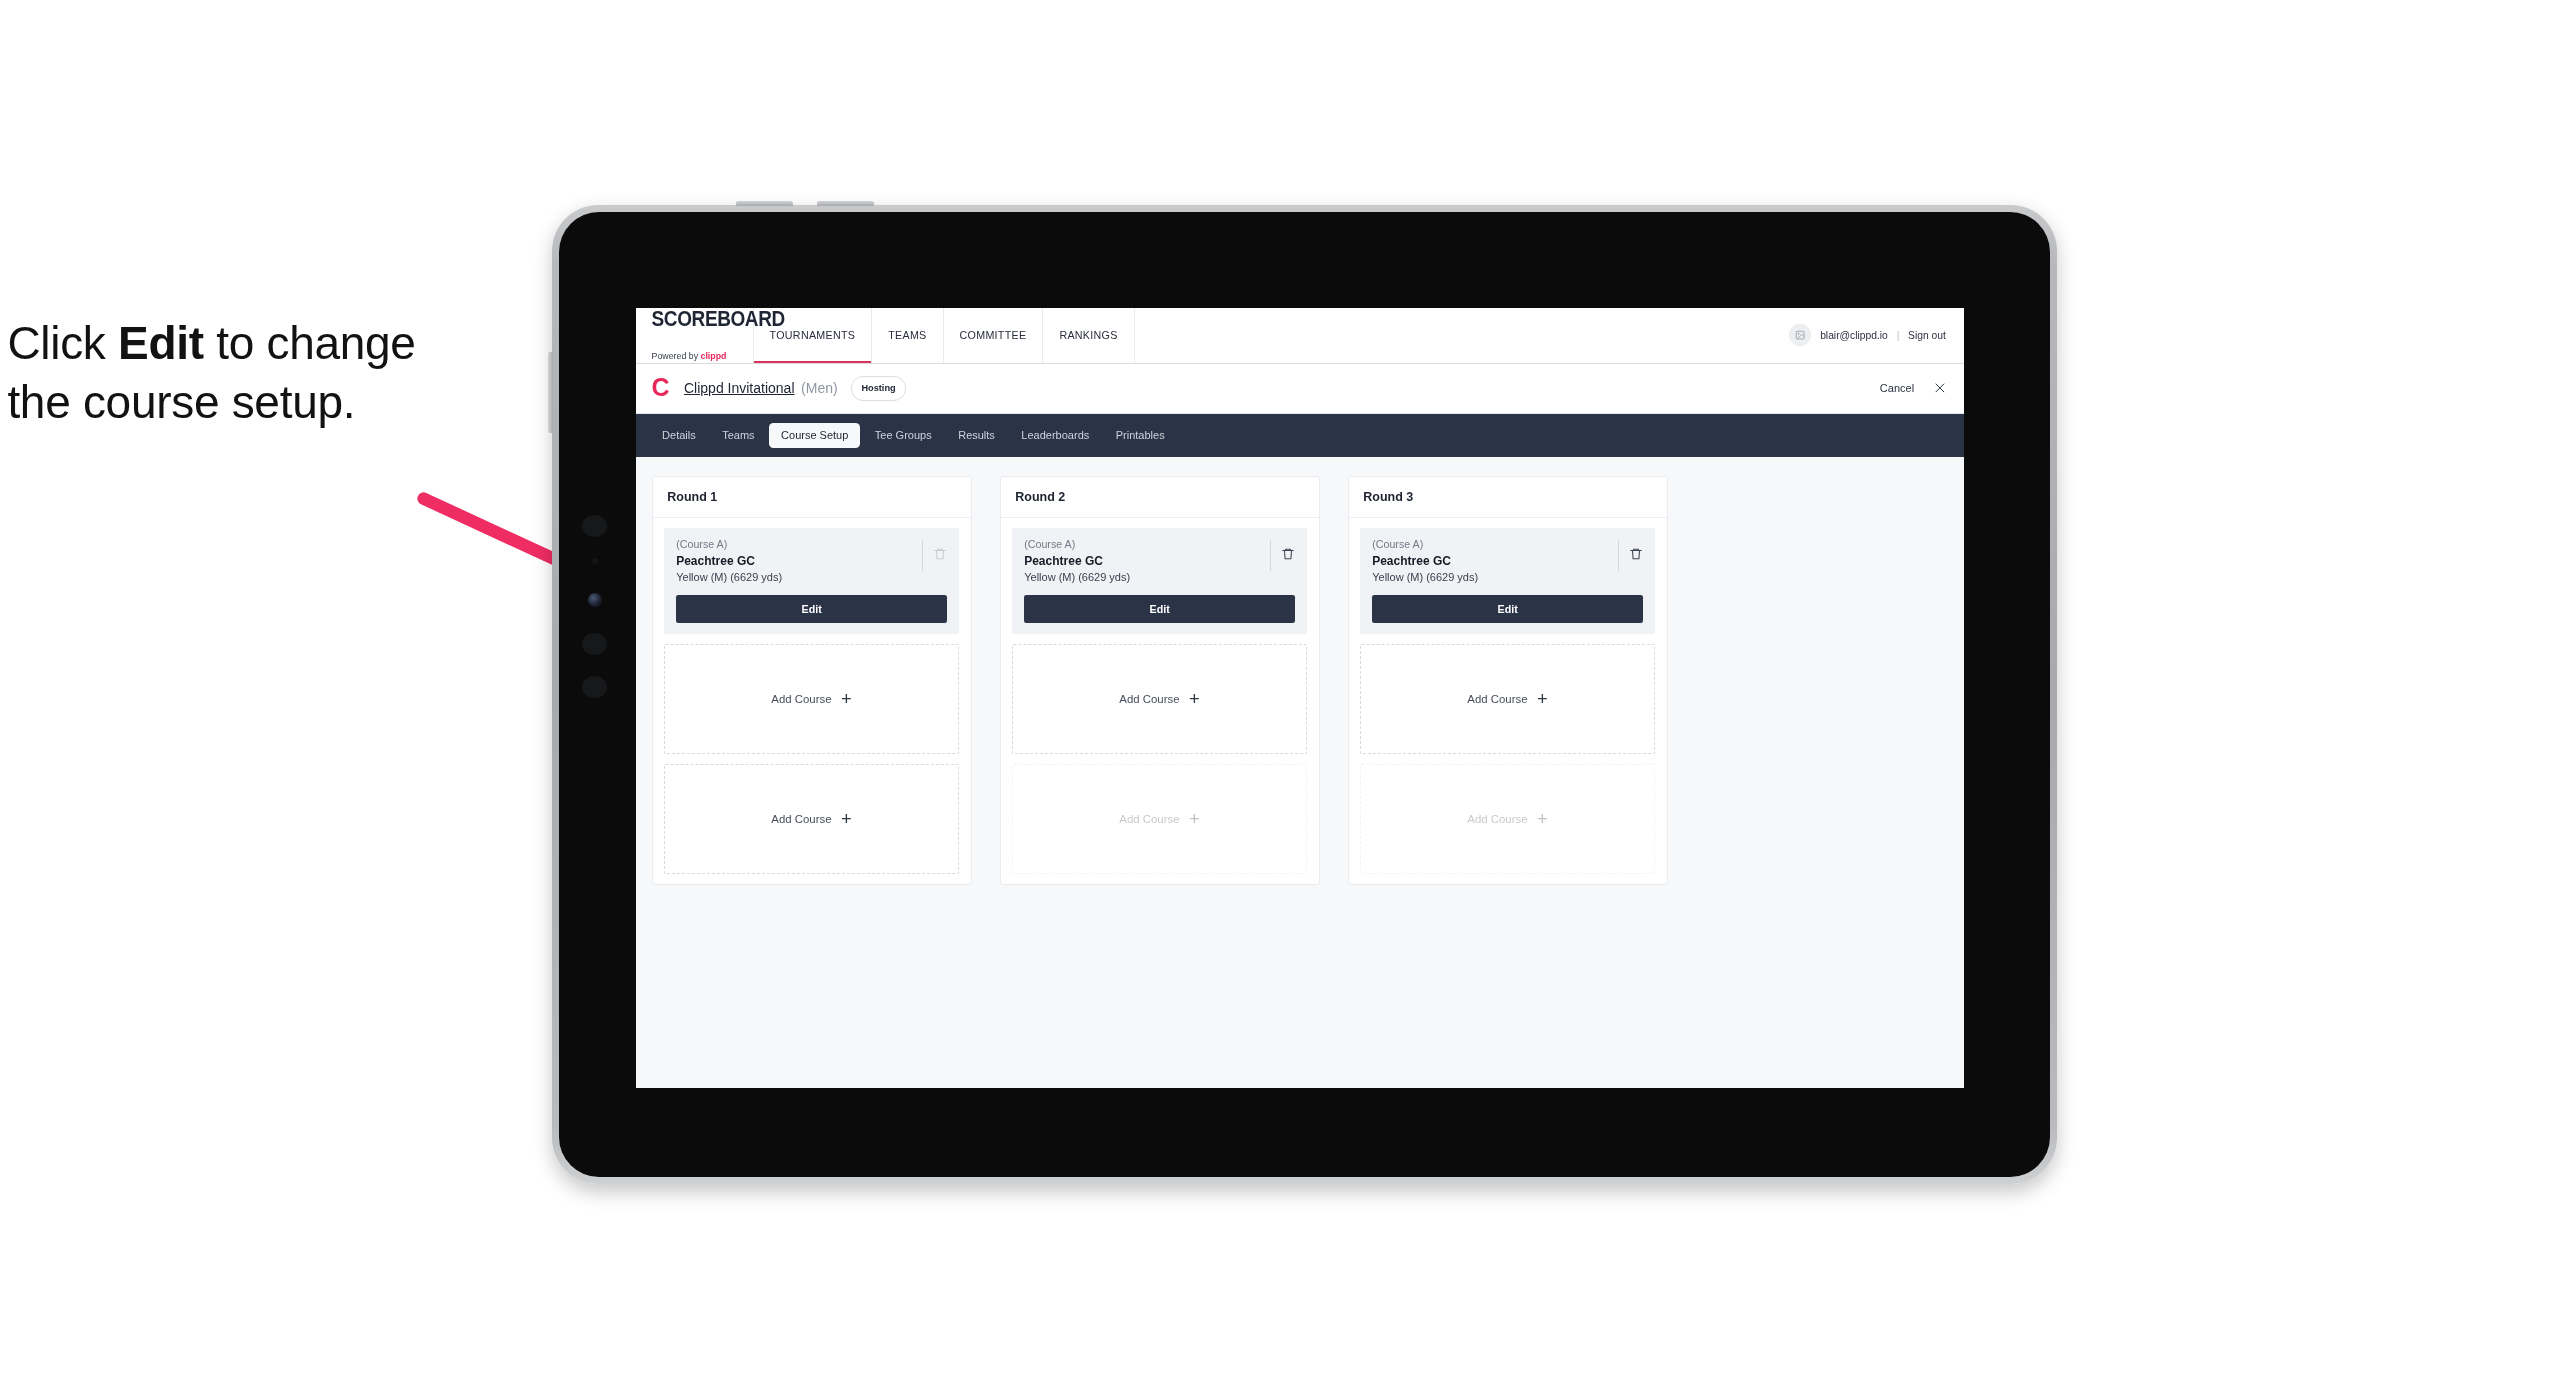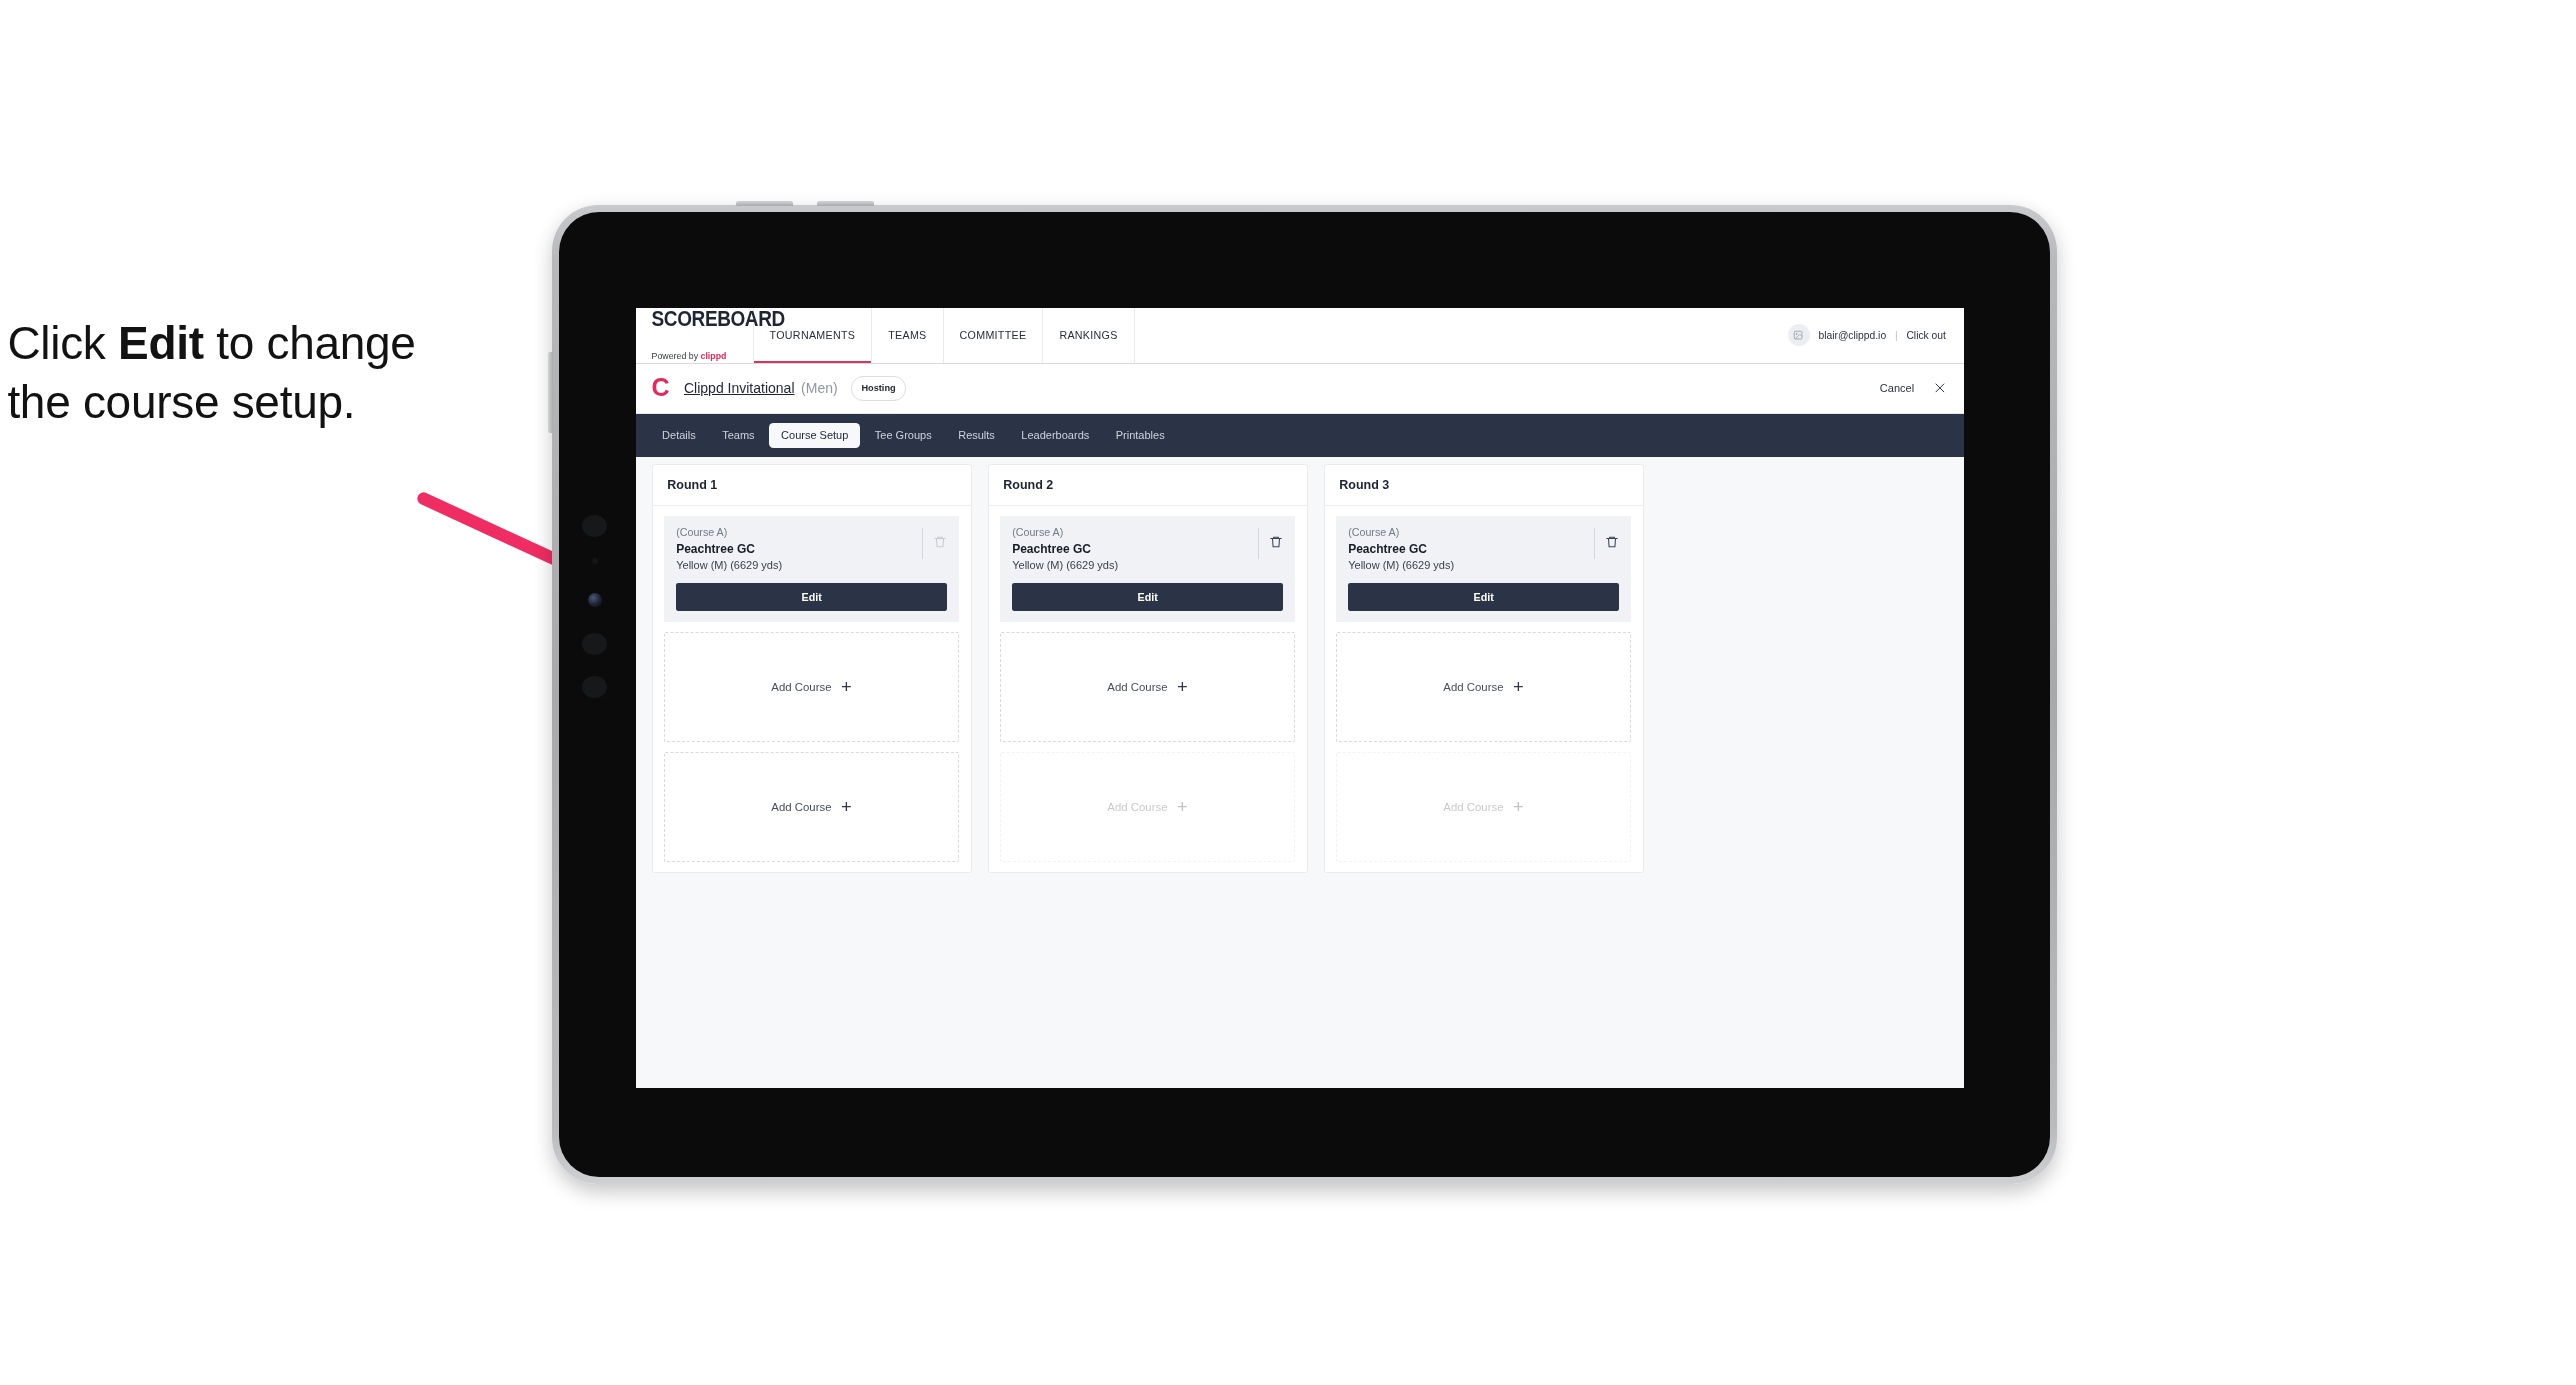--- a/index.html
+++ b/index.html
@@ -201,23 +201,23 @@
     white-space: nowrap;
   }
   .tab.active {
     background: #f7f8fa;
     color: #1f2533;
     font-weight: 400;
   }
 
   
   #content {
-    padding: 7px 16px;
+    padding: 19px 16px;
     display: flex;
-    gap: 16px;
+    gap: 28px;
     align-items: flex-start;
   }
   .round-col {
     width: 320px;
     background: #ffffff;
     border: 0.7px solid #e9ebee;
     border-radius: 2.9px;
     padding-bottom: 10.3px;
   }
   .round-head {
@@ -318,21 +318,21 @@
         <div id="topbar-right">
           <div id="avatar">
             <svg width="10.3" height="10.3" viewBox="0 0 24 24" fill="none" stroke="currentColor" stroke-width="2">
               <rect x="3" y="3" width="18" height="18" rx="2"></rect>
                 <circle cx="8.5" cy="9" r="1.5"></circle>
                 <path d="M21 15l-5-5L5 21"></path>
             </svg>
           </div>
           <span>blair@clippd.io</span>
           <span class="vbar">|</span>
-          <span id="signout">Click out</span>
+          <span id="signout">Sign out</span>
         </div>
       </div>
 
       <div id="titlebar">
         <div id="clippd-logo">
           <span>C</span>
         </div>
         <div id="tournament-name">Clippd Invitational</div>
         <div id="tournament-gender">(Men)</div>
         <div id="hosting-badge">Hosting</div>

